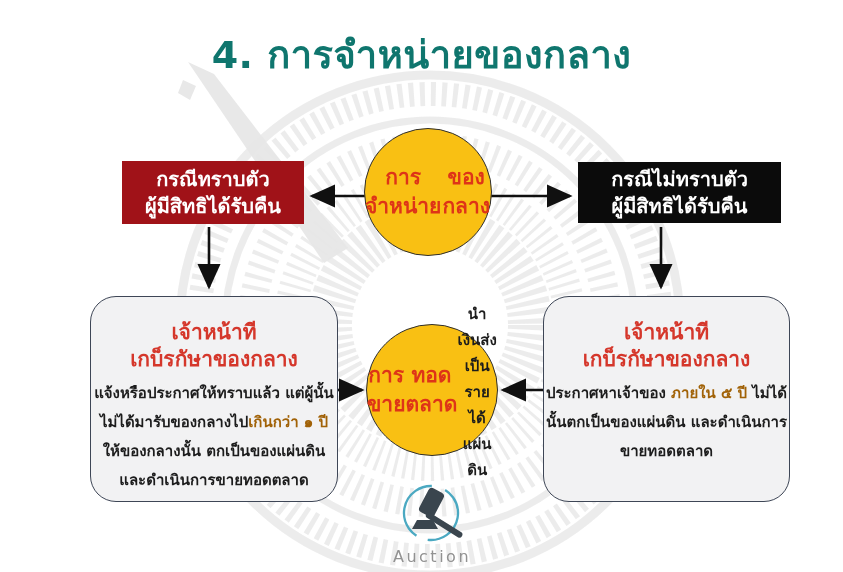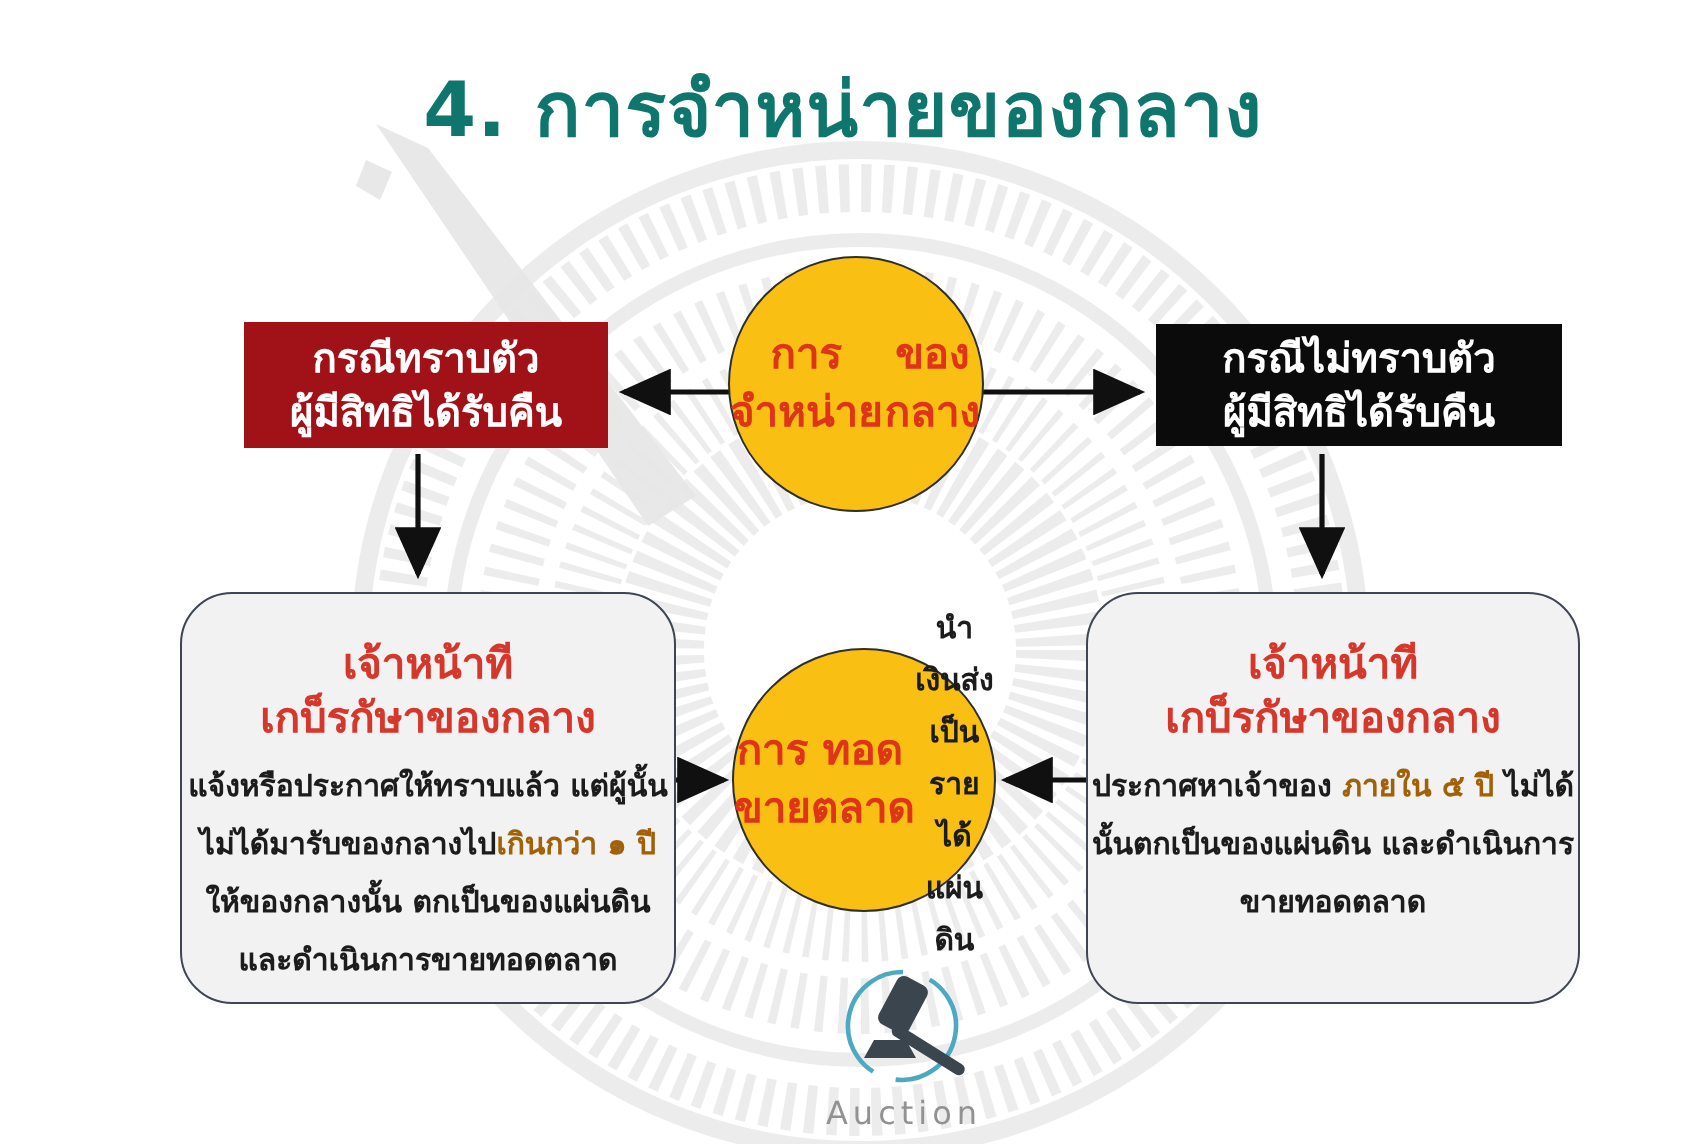--- a/index.html
+++ b/index.html
@@ -40,21 +40,21 @@
     position:absolute; background:#F2F2F3; border:1.5px solid #3E4656; border-radius:26px;
     text-align:center; padding-top:22px;
   }
   .procbox.left  { left:90px;  top:296px; width:248px; height:206px; }
   .procbox.right { left:543px; top:296px; width:247px; height:206px; }
   .procbox .p-head { font-size:21px; font-weight:800; color:#D5372B; line-height:27px; }
   .procbox .p-body { font-size:15px; font-weight:600; color:#1C1C1C; line-height:29px; margin-top:6px; }
   .red-inline { color:#a16207; }
 
   .logo {
-    position:absolute; left:390px; top:483px; width:84px; text-align:center; z-index:2;margin-left:20px;
+    position:absolute; left:390px; top:483px; width:84px; text-align:center; z-index:2;
   }
   .logo-label {
     font-size:16px; color:#929292; letter-spacing:2.5px; margin-top:-2px;
   }
 </style>
 </head>
 <body>
 
 <div class="slide">
 

